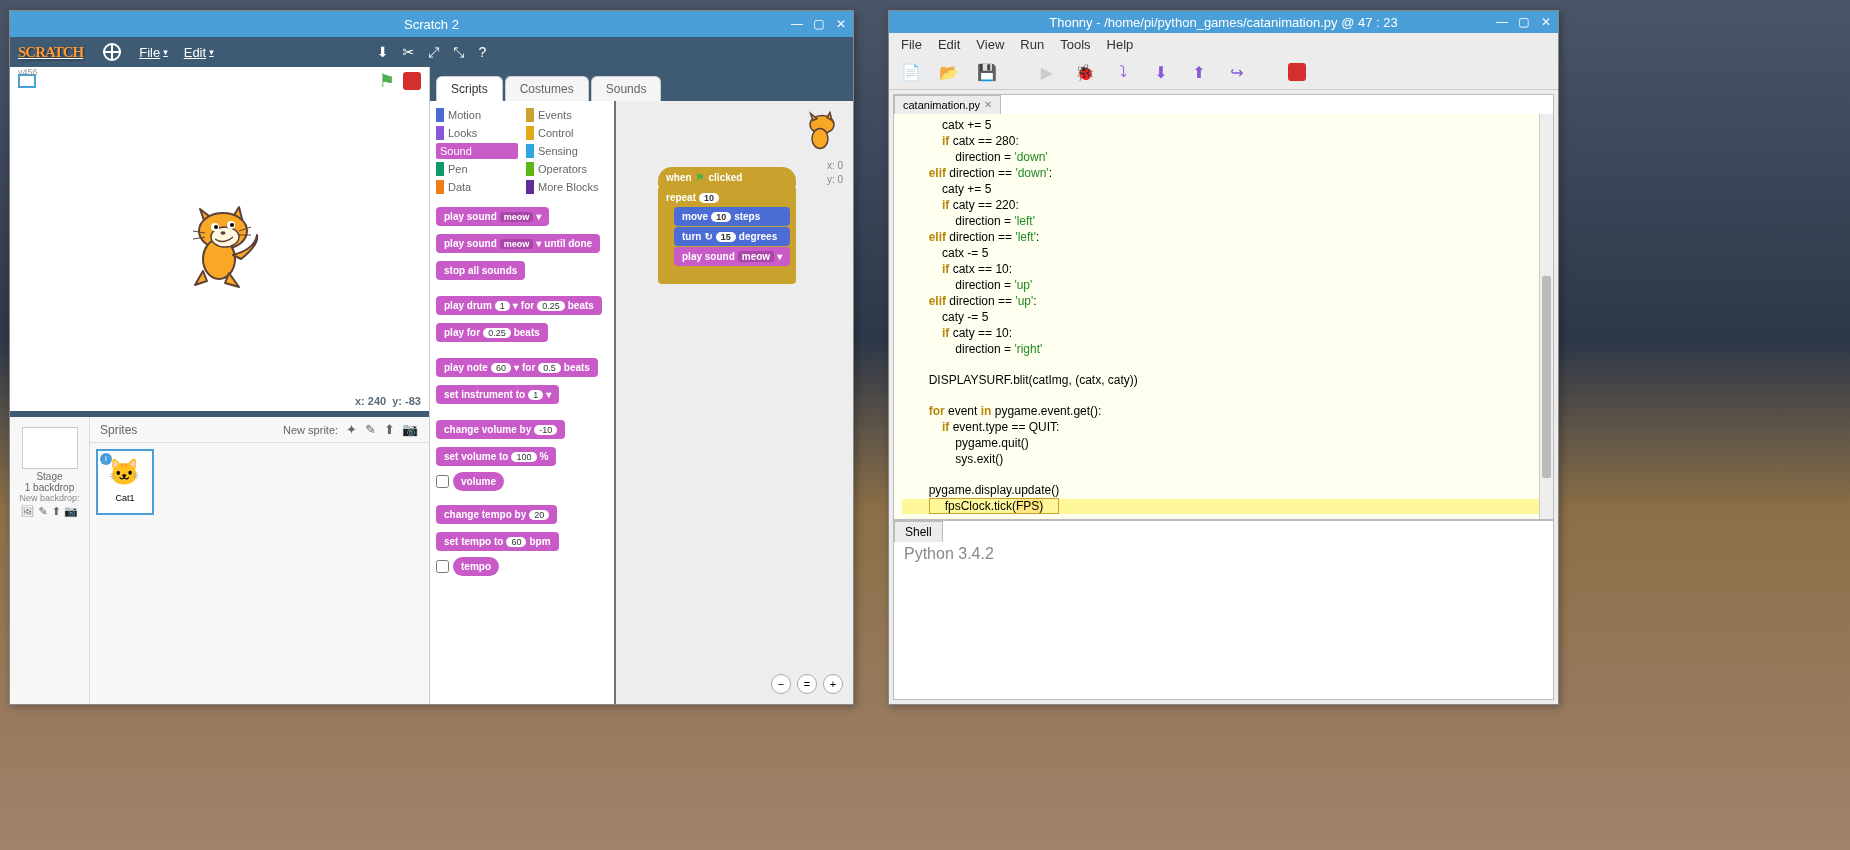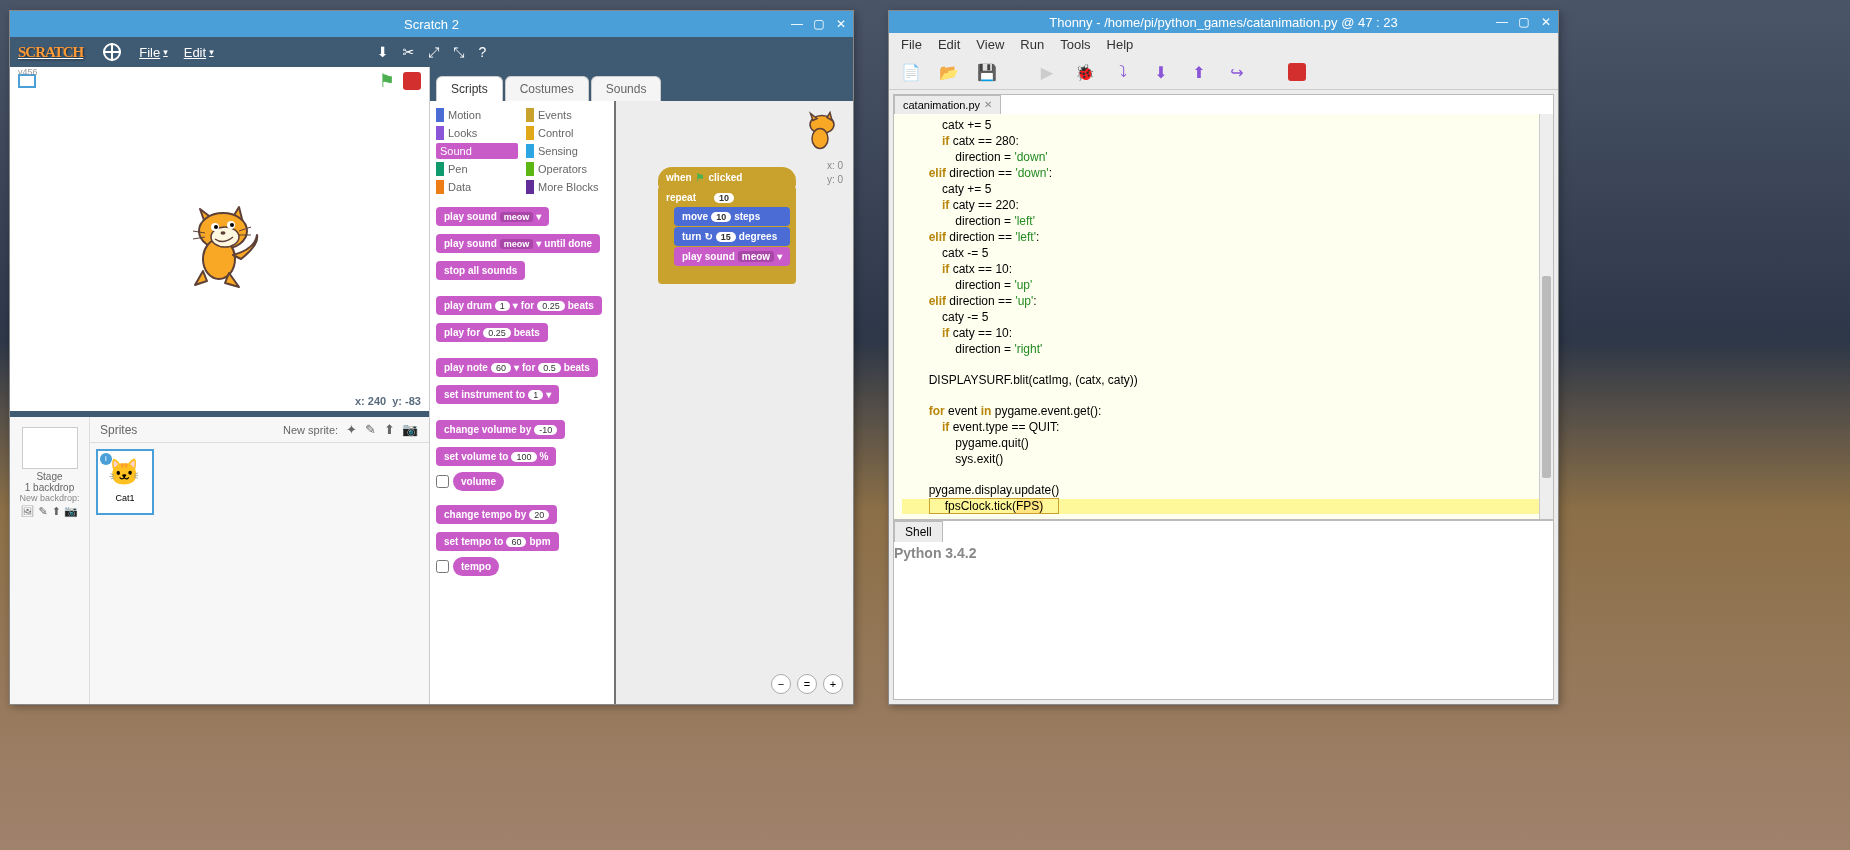--- a/index.html
+++ b/index.html
@@ -61,21 +61,21 @@
   .block .pill { background:#fff; color:#333; border-radius:8px; padding:0 5px; font-size:9px; font-weight:normal;}
   .block .dd { background:#a947a9; padding:0 4px; border-radius:3px; font-size:9px;}
   .block-checkbox { display:flex; align-items:center; gap:4px;}
   .block-checkbox input { margin:0;}
   .script-area { flex:1; position:relative; background:#ededed;}
   .sprite-thumb { position:absolute; right:10px; top:10px; text-align:center; font-size:10px; color:#888;}
   .xy { position:absolute; right:10px; top:58px; font-size:10px; color:#888; text-align:right; line-height:14px;}
   .script-stack { position:absolute; left:42px; top:66px;}
   .hat-block { background:#c9a12d; color:#fff; font-size:10px; font-weight:bold; padding:5px 10px 5px 8px; border-radius:14px 14px 4px 4px; display:flex; align-items:center; gap:4px;}
   .c-block { background:#c9a12d; padding:4px 6px 18px 6px; border-radius:4px; margin-top:-2px; position:relative;}
-  .c-block .c-label { color:#fff; font-size:10px; font-weight:bold; display:flex; align-items:center; gap:18px; padding:2px 2px 4px;}
+  .c-block .c-label { color:#fff; font-size:10px; font-weight:bold; display:flex; align-items:center; gap:3px; padding:2px 2px 4px;}
   .c-inner { margin-left:10px;}
   .motion-block { background:#4a6cd4; color:#fff; font-size:10px; font-weight:bold; padding:4px 8px; border-radius:4px; display:flex; align-items:center; gap:3px; margin-bottom:1px;}
   .sound-block-s { background:#c95bc9; color:#fff; font-size:10px; font-weight:bold; padding:4px 8px; border-radius:4px; display:flex; align-items:center; gap:3px;}
   .zoom-controls { position:absolute; right:10px; bottom:10px; display:flex; gap:6px;}
   .zoom-controls span { width:20px; height:20px; background:#fff; border:1px solid #aaa; border-radius:50%; display:flex; align-items:center; justify-content:center; font-size:11px; cursor:pointer;}
   
   .thonny { left: 888px; top: 10px; width: 671px; height: 695px; }
   .thonny-menubar { background:#ececec; height:26px; display:flex; align-items:center; font-size:13px; padding:0 6px; gap:4px; color:#333;}
   .thonny-menubar span { padding:2px 6px; cursor:pointer;}
   .thonny-toolbar { background:#ececec; height:40px; display:flex; align-items:center; padding:0 8px; gap:10px; border-bottom:1px solid #ccc;}
@@ -85,21 +85,21 @@
   .editor-tab { display:flex;}
   .editor-tab .etab { background:#ececec; border:1px solid #bbb; border-bottom:none; padding:3px 8px; font-size:11px; display:flex; align-items:center; gap:4px;}
   .editor-tab .etab .close { font-size:10px; color:#888; cursor:pointer;}
   .code-area { flex:1; background:#fffff0; font-family:'Courier New',monospace; font-size:12px; padding:4px 8px; white-space:pre; overflow:auto; color:#000; line-height:15px; position:relative;}
   .code-area .kw { color:#b8860b; font-weight:bold;}
   .code-area .str { color:#228b22;}
   .code-area .hl { background:#fff89a; display:inline-block; width:100%;}
   .shell-panel { height:180px; display:flex; flex-direction:column; border:1px solid #bbb; background:#fff;}
   .shell-tab { display:flex;}
   .shell-tab .stab { background:#ececec; border:1px solid #bbb; border-bottom:none; padding:3px 10px; font-size:12px;}
-  .shell-body { flex:1; font-family:'Courier New',monospace; font-size:14px; padding:4px 0; color:#888; line-height:15px;font-weight:bold;}
+  .shell-body { flex:1; font-family:'Courier New',monospace; font-size:16px; padding:4px 10px; color:#888; line-height:15px;}
   .shell-body .prompt { color:#888;}
   .shell-body .magic { color:#4a9fd8;}
   
   .scrollbar-v { position:absolute; right:0; top:0; bottom:0; width:14px; background:#eee; border-left:1px solid #ccc;}
   .scrollbar-v .thumb { position:absolute; left:2px; right:2px; background:#bbb; border-radius:2px;}
 </style>
 </head>
 <body>
 
 <div class="window scratch">

